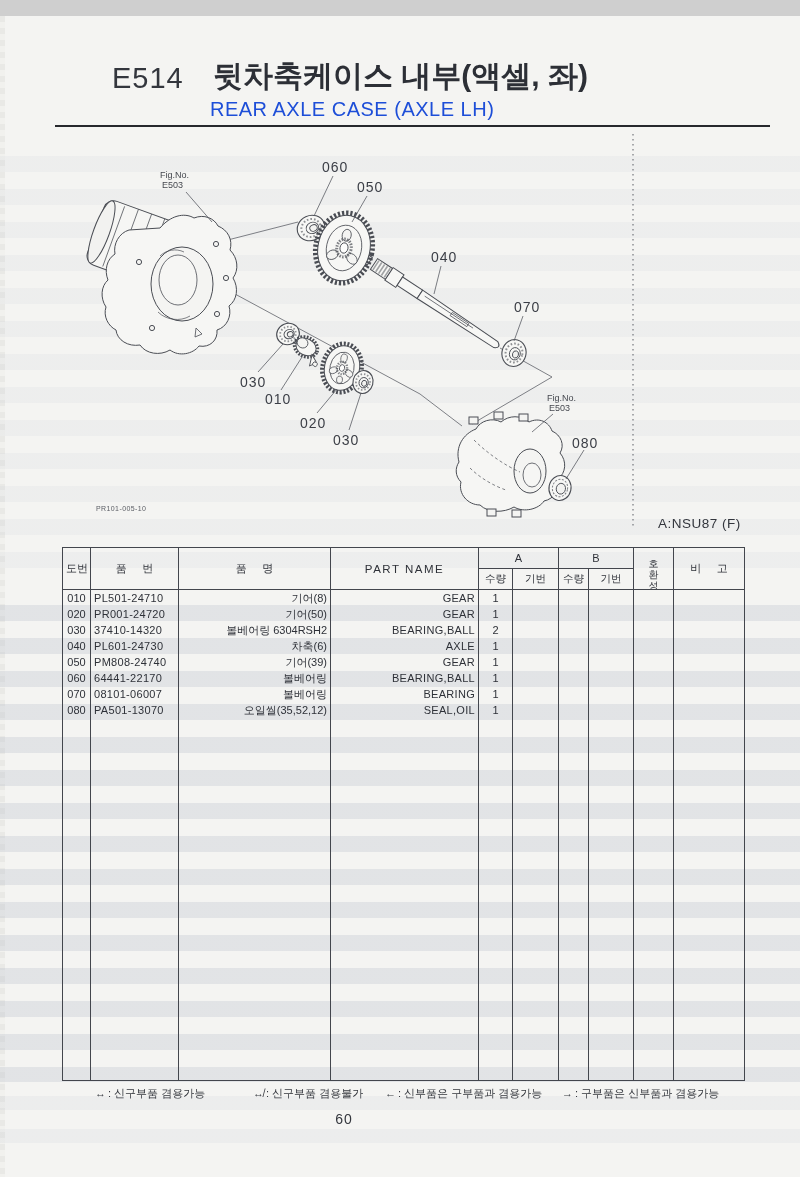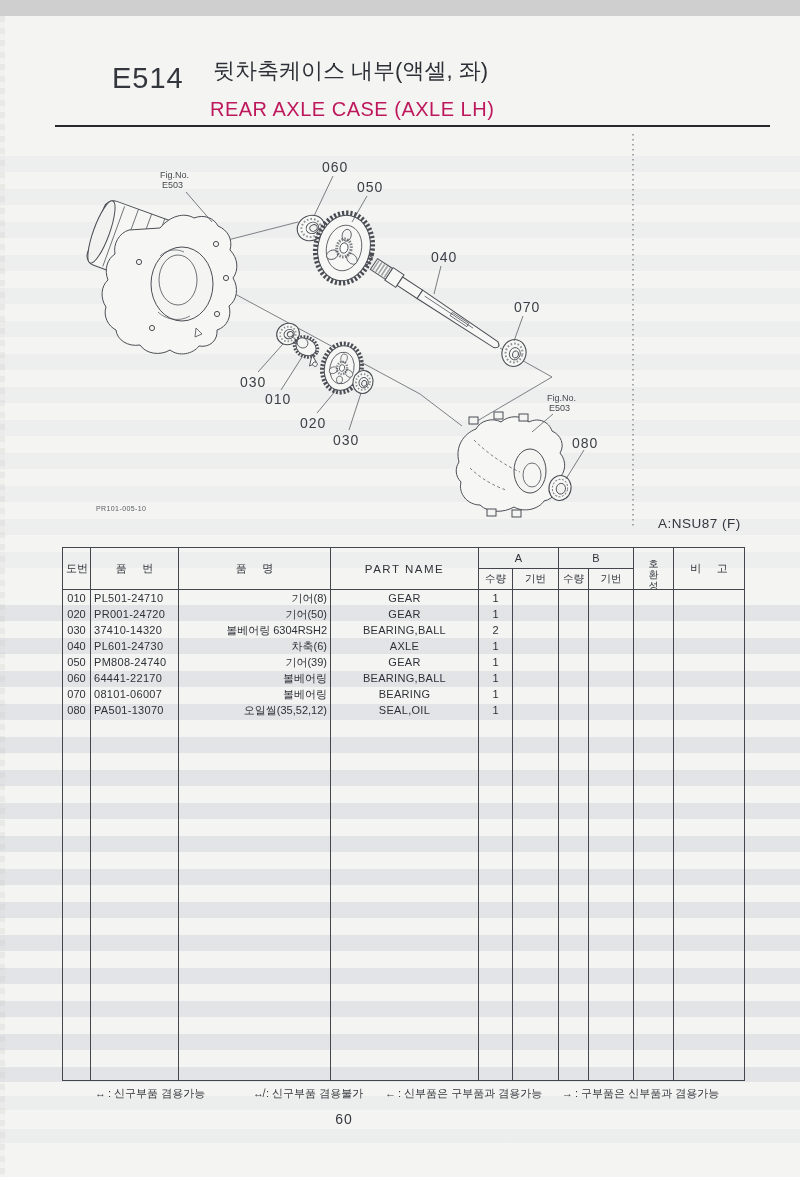--- a/index.html
+++ b/index.html
@@ -13,22 +13,22 @@
   .stripes{position:absolute;left:0;width:100%;pointer-events:none;}
   .stripes.faint{top:140px;height:425px;
     background:repeating-linear-gradient(180deg,rgba(188,194,206,0.12) 0 16px,rgba(0,0,0,0) 16px 33px);}
   .stripes.strong{top:589px;height:477px;
     background:repeating-linear-gradient(180deg,rgba(184,190,202,0.30) 0 16px,rgba(0,0,0,0) 16px 33px);}
   .stripes.footer{top:1080px;height:60px;
     background:repeating-linear-gradient(180deg,rgba(188,194,206,0.14) 0 14px,rgba(0,0,0,0) 14px 33px);}
 
   
   .fig-code{position:absolute;left:112px;top:46px;font-size:29px;font-weight:500;letter-spacing:1px;color:#33363d;}
-  .title-ko{position:absolute;left:213px;top:40px;font-size:22px;font-weight:400;letter-spacing:0px;color:#2c2f36;}
-  .title-en{position:absolute;left:210px;top:82px;font-size:20px;font-weight:400;letter-spacing:0.5px;color:#be185d;}
+  .title-ko{position:absolute;left:213px;top:40px;font-size:30px;font-weight:700;letter-spacing:0px;color:#2c2f36;}
+  .title-en{position:absolute;left:210px;top:82px;font-size:20px;font-weight:400;letter-spacing:0.5px;color:#1d4ed8;}
   .title-rule{position:absolute;left:55px;top:109px;width:715px;height:2px;background:#26282d;}
 
   
   svg.diagram{position:absolute;left:0;top:0;}
   .callout{font-size:14px;fill:#3b3e46;letter-spacing:1px;}
   .figref{font-size:9px;fill:#45484f;}
   .refcode{font-size:13.5px;fill:#33363d;letter-spacing:0.5px;}
   .drawno{font-size:7px;fill:#5a5d64;letter-spacing:0.4px;}
 
   
@@ -37,21 +37,21 @@
   .tbl th,.tbl td{border:1px solid #43464d;padding:0 3px;font-weight:normal;
     overflow:hidden;white-space:nowrap;}
   .tbl thead th{text-align:center;height:20px;font-size:11px;white-space:pre;}
   .tbl thead .pn-h{letter-spacing:1.5px;font-size:11.5px;}
   .tbl thead .sub{font-size:10.5px;}
   .tbl tbody td{height:16px;border-top:none;border-bottom:none;}
   .tbl tbody tr.filler td{height:362px;border-bottom:1px solid #43464d;}
   .c{text-align:center;}
   .pn{text-align:left;padding-left:5px;letter-spacing:0.3px;}
   .nk{text-align:right;padding-left:5px;}
-  .en{text-align:center;padding-left:6px;letter-spacing:0.3px;}
+  .en{text-align:right;padding-left:6px;letter-spacing:0.3px;}
   .vt{writing-mode:vertical-lr;text-orientation:upright;margin:0 auto;
     font-size:10px;line-height:1.1;letter-spacing:1px;}
 
   
   .legend{position:absolute;top:1070px;left:0;width:705px;height:16px;font-size:11px;color:#33363d;padding-left:28px;}
   .legend .item{position:absolute;white-space:nowrap;}
   .legend .sym{display:inline-block;margin-right:2px;}
   .item.i1{left:95px;} .item.i2{left:253px;} .item.i3{left:385px;} .item.i4{left:562px;}
   .pageno{position:absolute;left:0;top:1095px;width:688px;text-align:center;
     font-size:14px;color:#33363d;letter-spacing:1px;}

